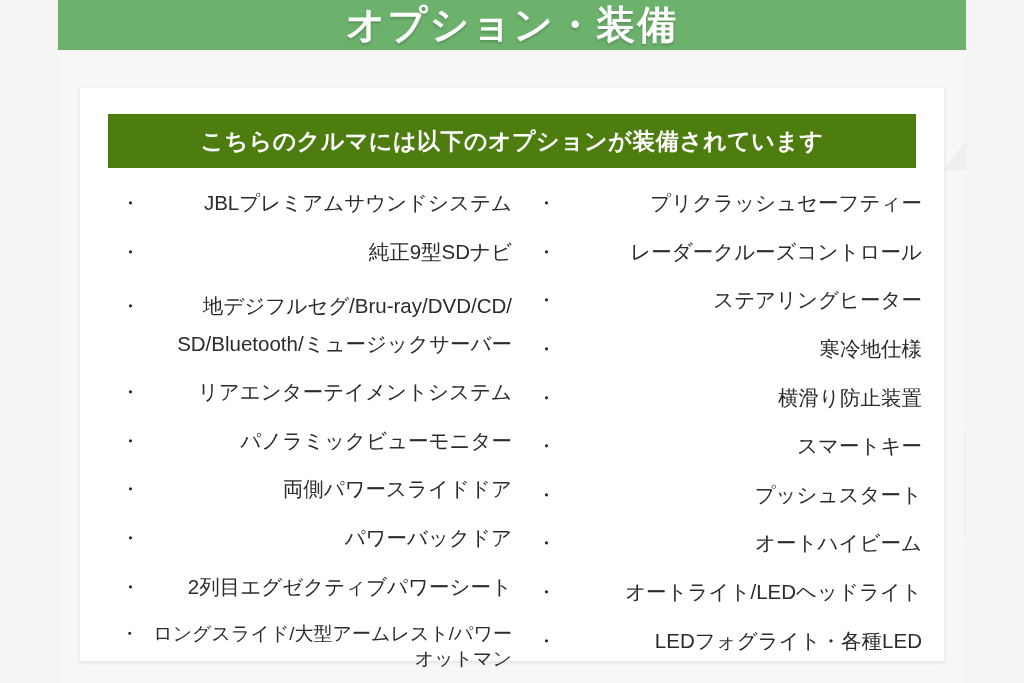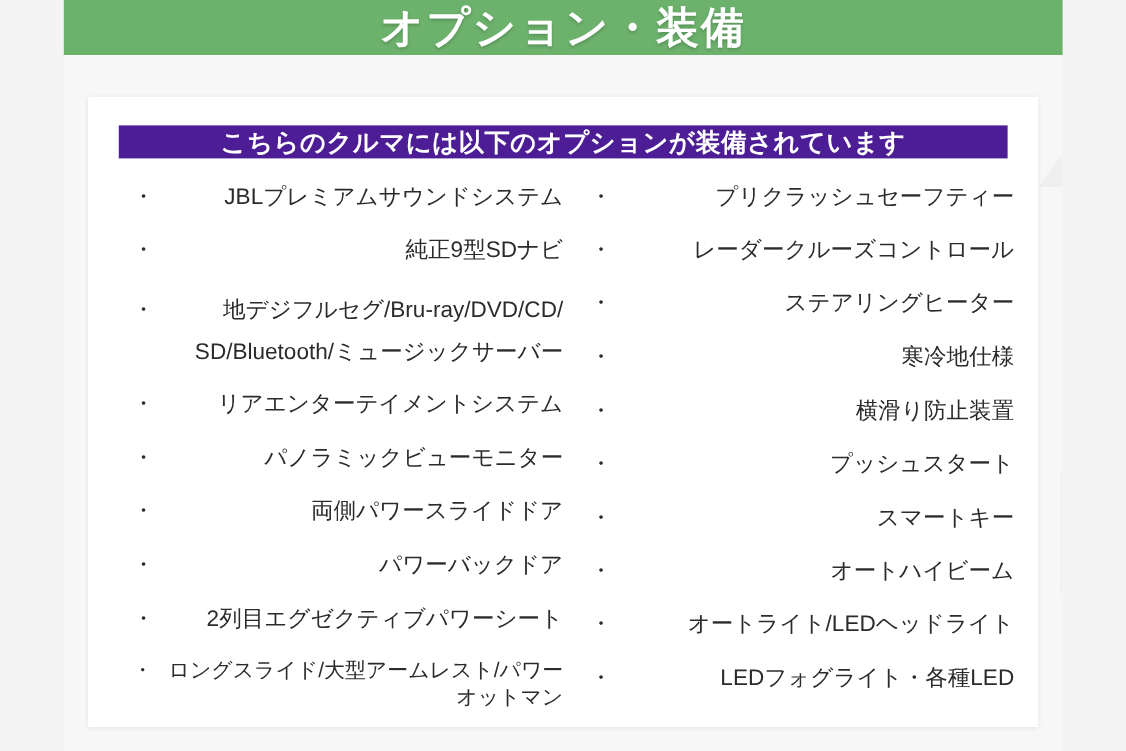--- a/index.html
+++ b/index.html
@@ -76,22 +76,22 @@
     right: 80px;
     top: 88px;
     bottom: 22px;
     background: #ffffff;
     box-shadow: 0 1px 4px rgba(0,0,0,0.10);
     z-index: 2;
   }
 
   .subheader {
     margin: 26px 28px 0 28px;
-    height: 30px;
-    background: #4c1d95;
+    height: 54px;
+    background: #4d7c0f;
     display: flex;
     align-items: center;
     justify-content: center;
   }
   .subheader h2 {
     margin: 0;
     color: #ffffff;
     font-size: 23px;
     font-weight: bold;
     letter-spacing: 0.5px;
@@ -181,22 +181,22 @@
         </ul>
       </div>
 
       <div class="col right">
         <ul class="opts">
           <li>プリクラッシュセーフティー</li>
           <li>レーダークルーズコントロール</li>
           <li>ステアリングヒーター</li>
           <li>寒冷地仕様</li>
           <li>横滑り防止装置</li>
+          <li>スマートキー</li>
           <li>プッシュスタート</li>
-          <li>スマートキー</li>
           <li>オートハイビーム</li>
           <li>オートライト/LEDヘッドライト</li>
           <li>LEDフォグライト・各種LED</li>
         </ul>
       </div>
 
     </div>
   </div>
 </div>
 

